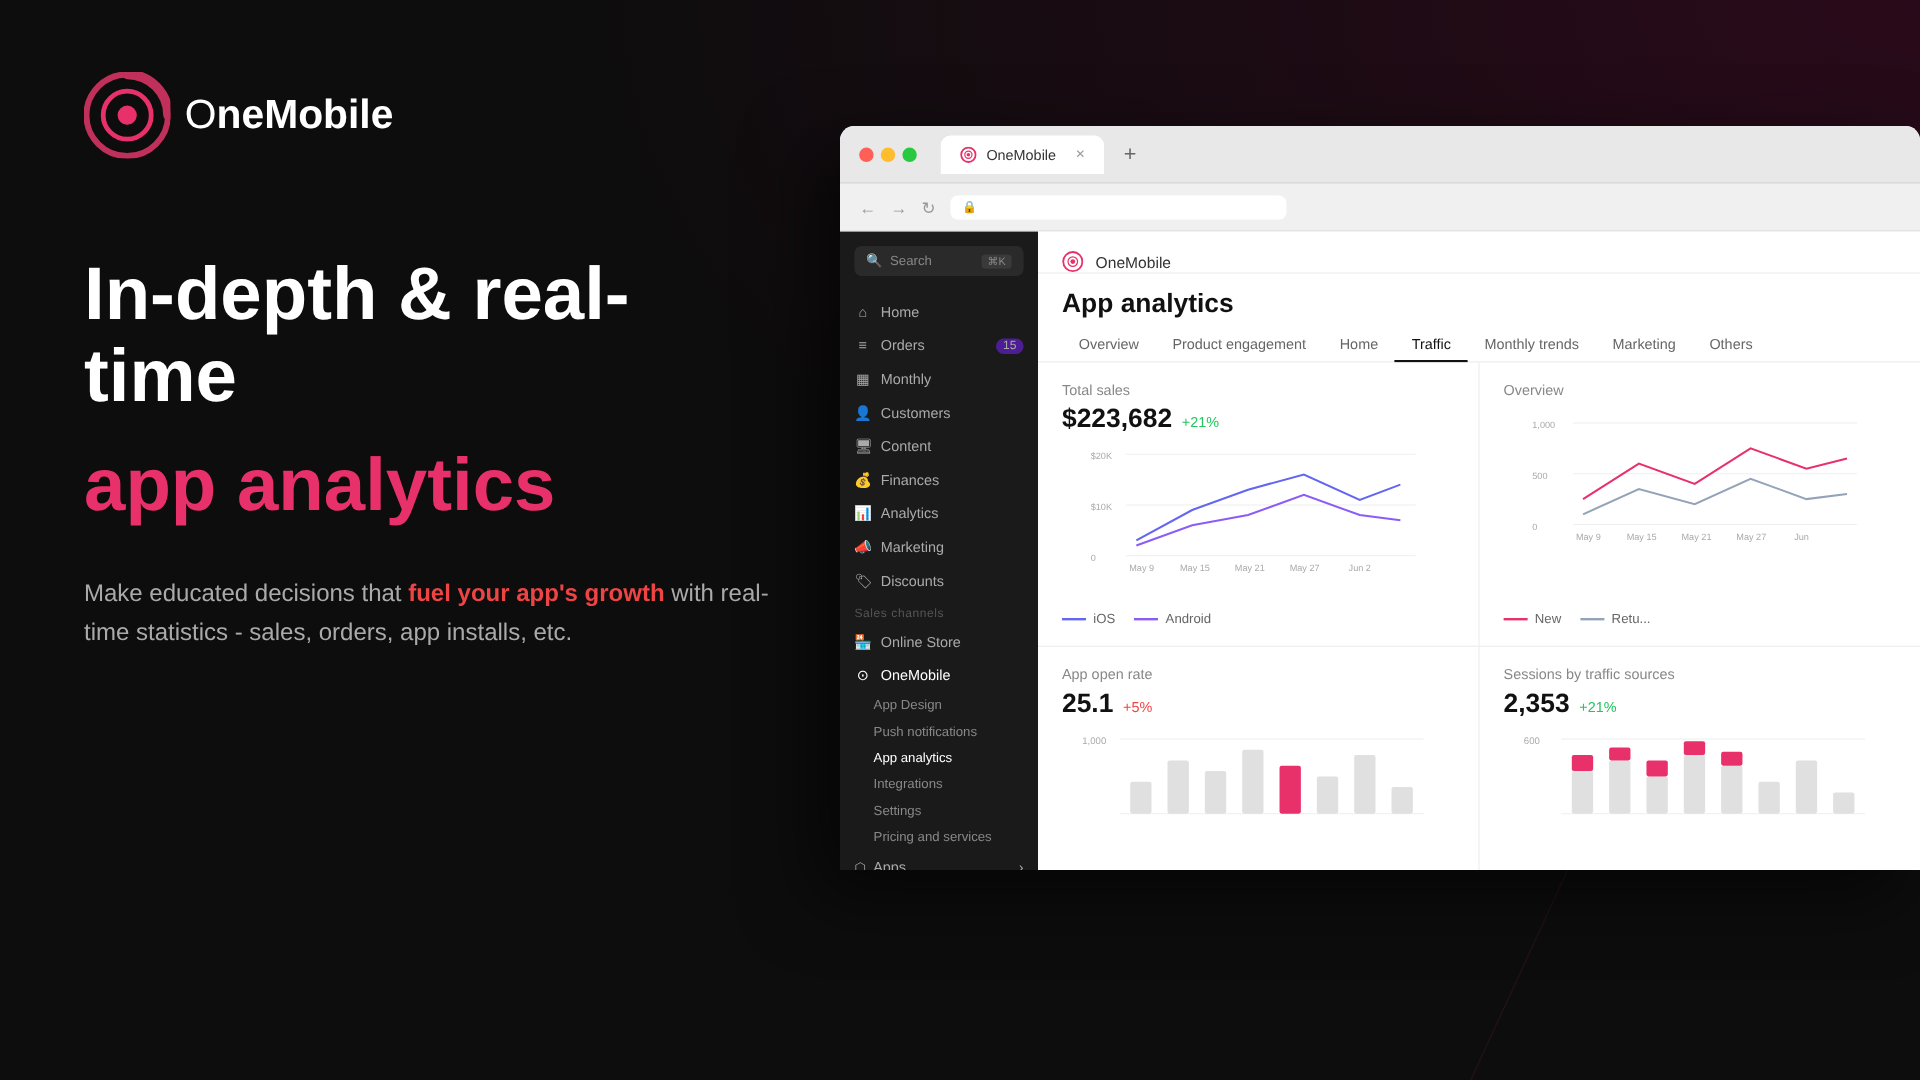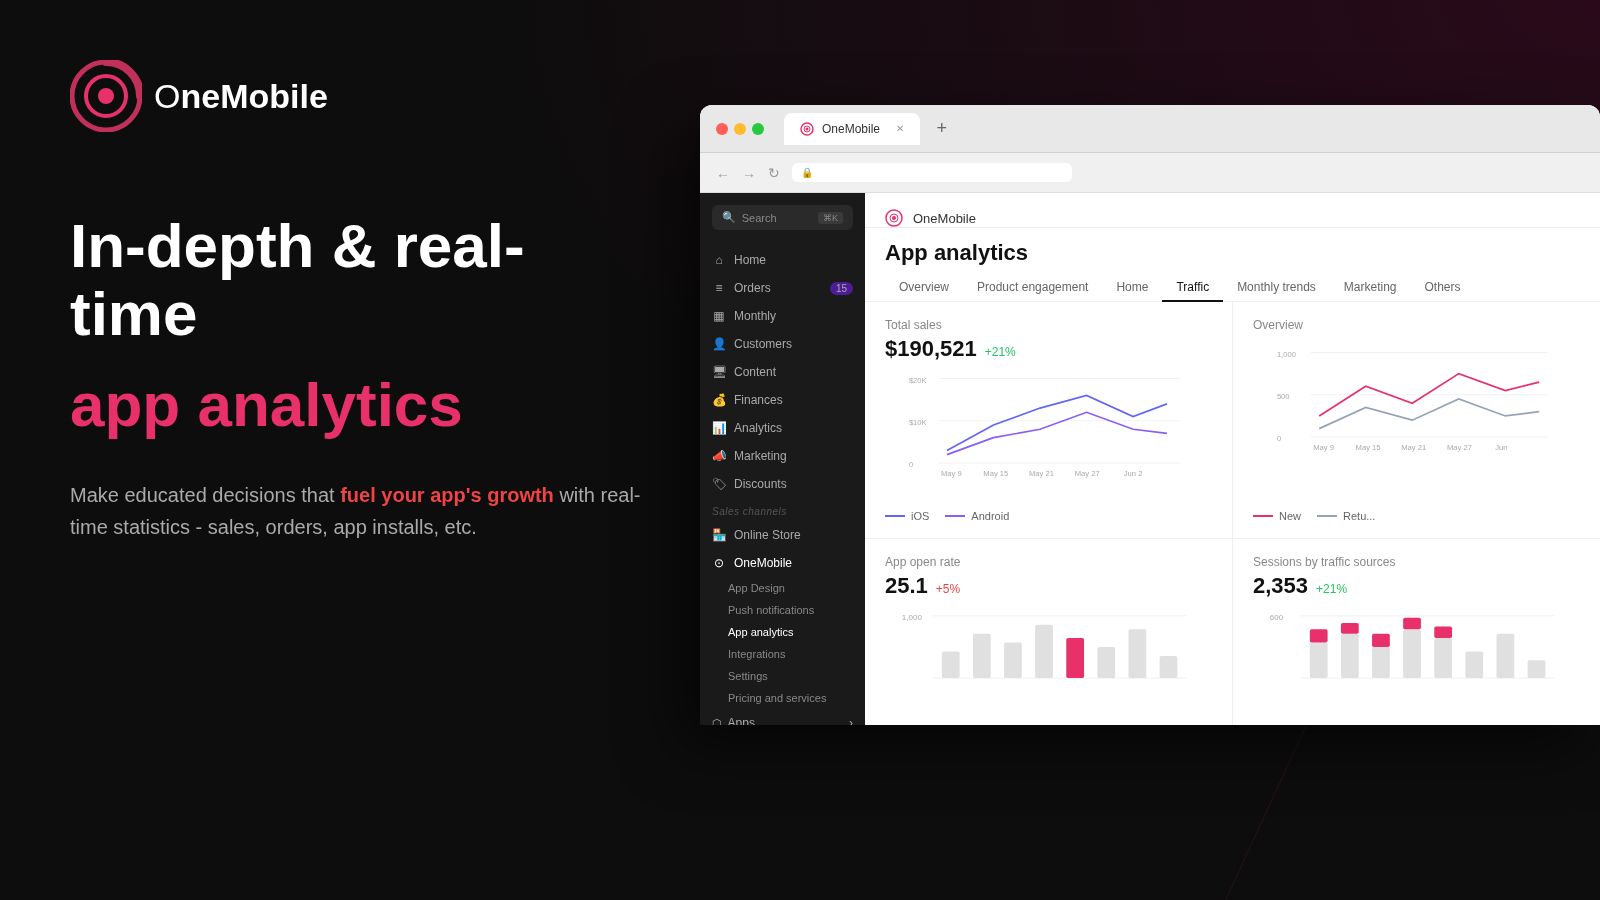--- a/index.html
+++ b/index.html
@@ -255,21 +255,20 @@
       padding: 1px 6px;
       border-radius: 10px;
       font-size: 10px;
     }
 
     .sidebar-section {
       padding: 8px 12px 4px;
       font-size: 10px;
       color: #555;
       letter-spacing: 0.5px;
-      font-style: italic;
     }
 
     .sidebar-sub-item {
       padding: 5px 12px 5px 28px;
       color: #888;
       font-size: 11px;
       cursor: pointer;
     }
 
     .sidebar-sub-item.active {
@@ -618,21 +617,21 @@
         <div class="analytics-tab">Monthly trends</div>
         <div class="analytics-tab">Marketing</div>
         <div class="analytics-tab">Others</div>
       </div>
 
       <div class="charts-grid">
 
         <div class="chart-card">
           <div class="chart-title">Total sales</div>
           <div class="chart-value">
-            <span>$190,521</span>
+            <span>$223,682</span>
             <span class="chart-delta-pos">+21%</span>
           </div>
           <div class="chart-area">
             <svg viewBox="0 0 330 130" style="width:100%;height:110px;">
 
               <text x="0" y="15" class="chart-y-label">$20K</text>
               <text x="0" y="65" class="chart-y-label">$10K</text>
               <text x="0" y="115" class="chart-y-label">0</text>
 
               <line x1="35" y1="10" x2="320" y2="10" stroke="#eee" stroke-width="1"></line>

